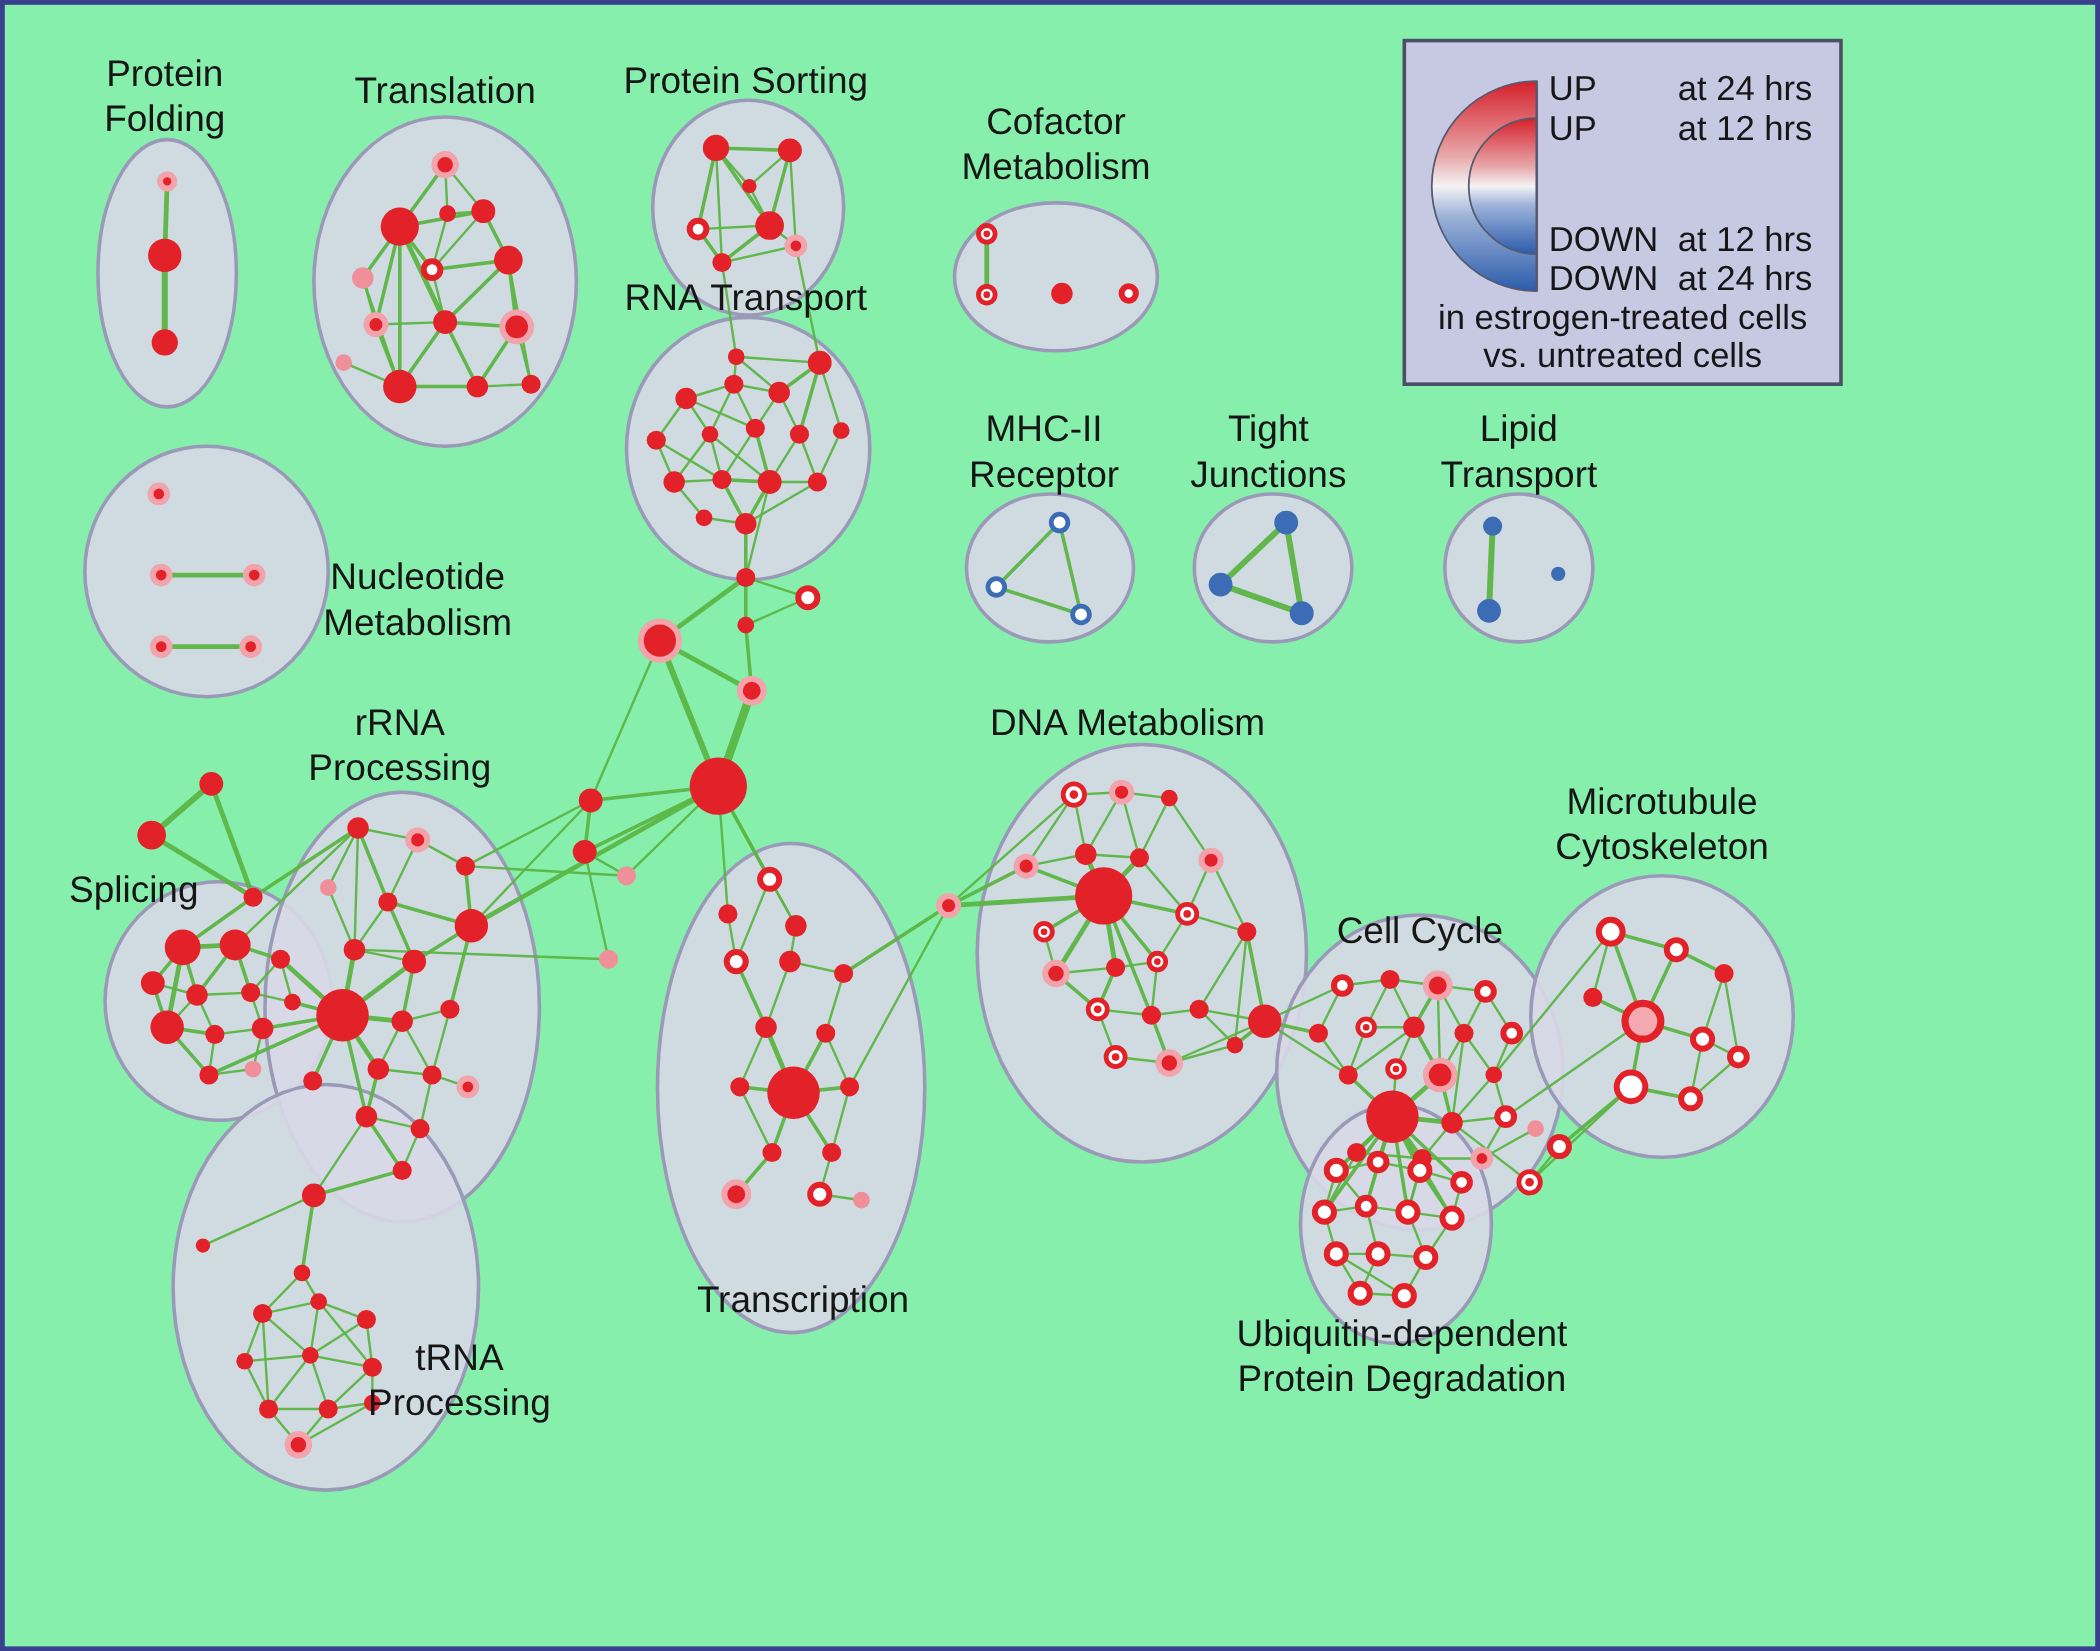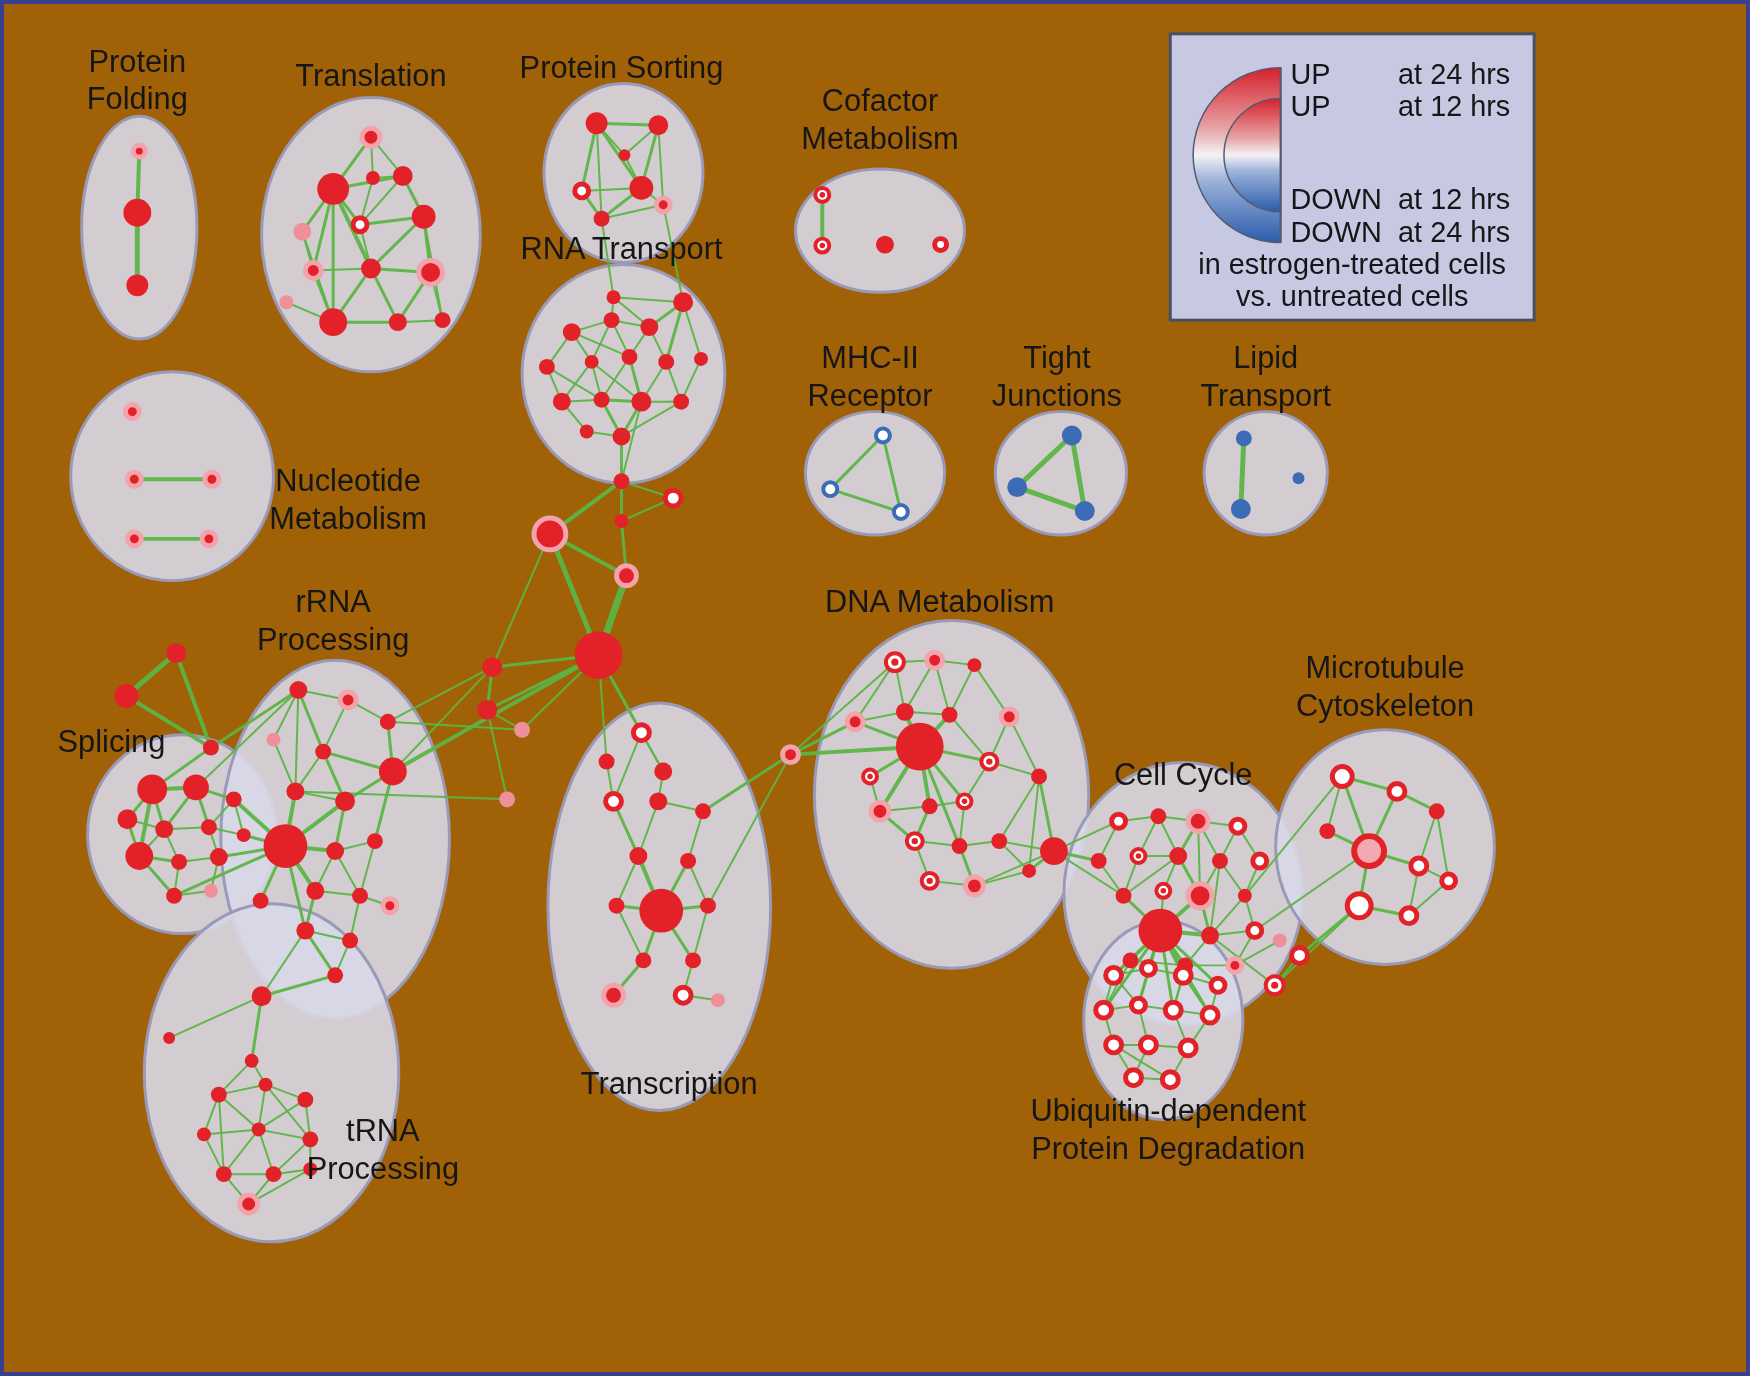--- a/index.html
+++ b/index.html
@@ -1,19 +1,19 @@
 <!DOCTYPE html>
 <html><head>
 <meta charset="utf-8">
 <style>
   html,body{margin:0;padding:0;background:#ffffff;}
   .figure{
     position:relative;
     width:1750px;height:1376px;
-    background:#a16207;
+    background:#86efac;
     border:4px solid #3a3f8f;
     box-sizing:border-box;
     overflow:hidden;
   }
   .figure svg{position:absolute;left:0;top:0;width:100%;height:100%;}
   svg text{
     font-family:"Liberation Sans", sans-serif;
     fill:#161616;
   }
 </style>

